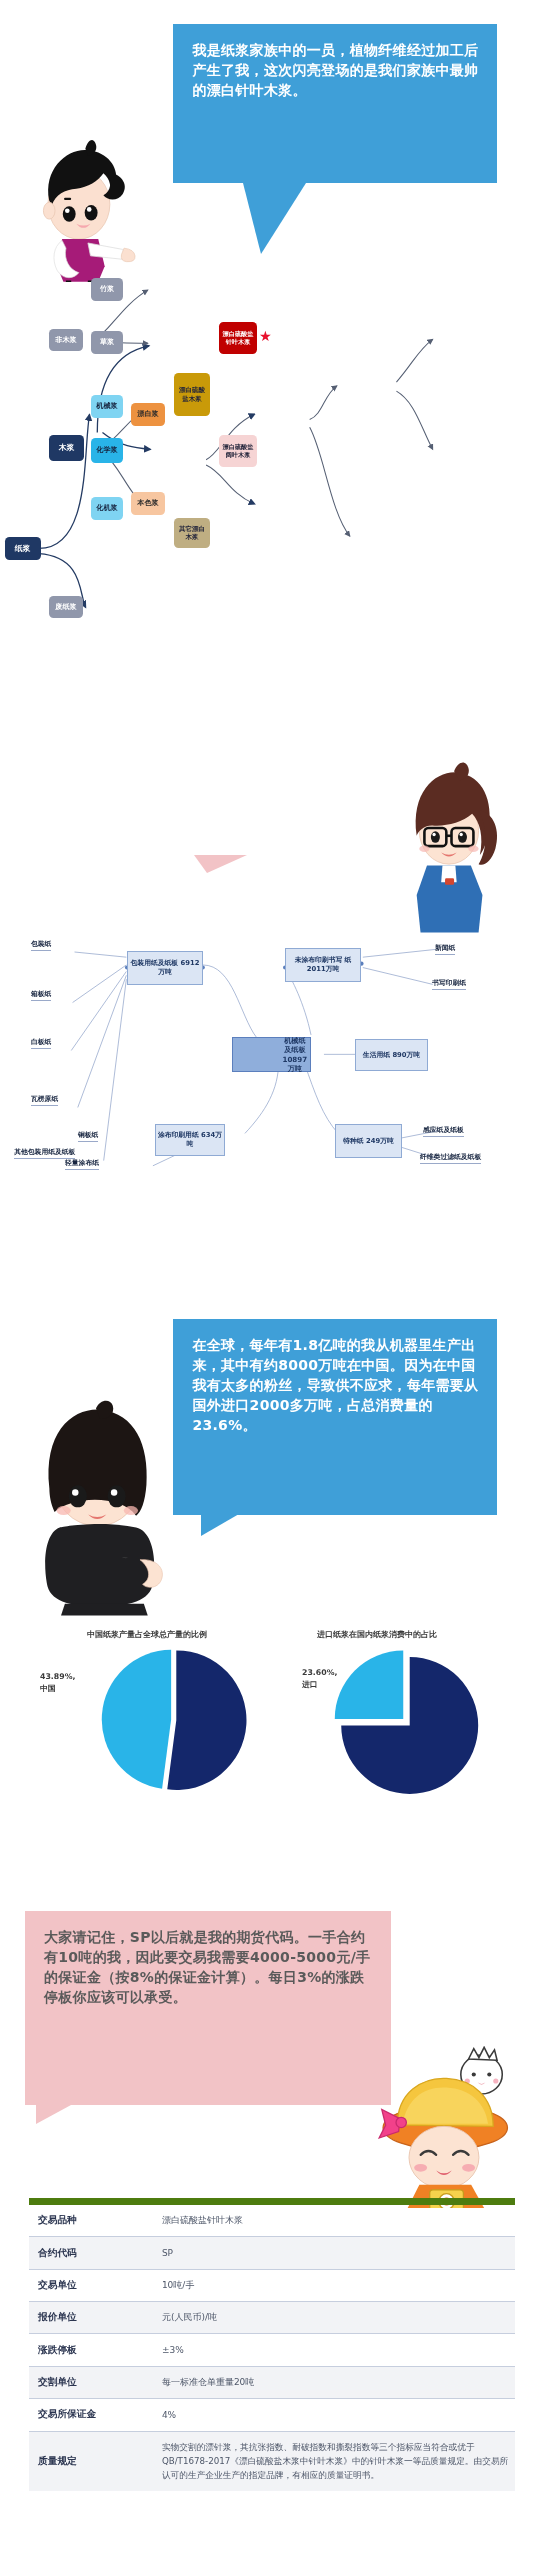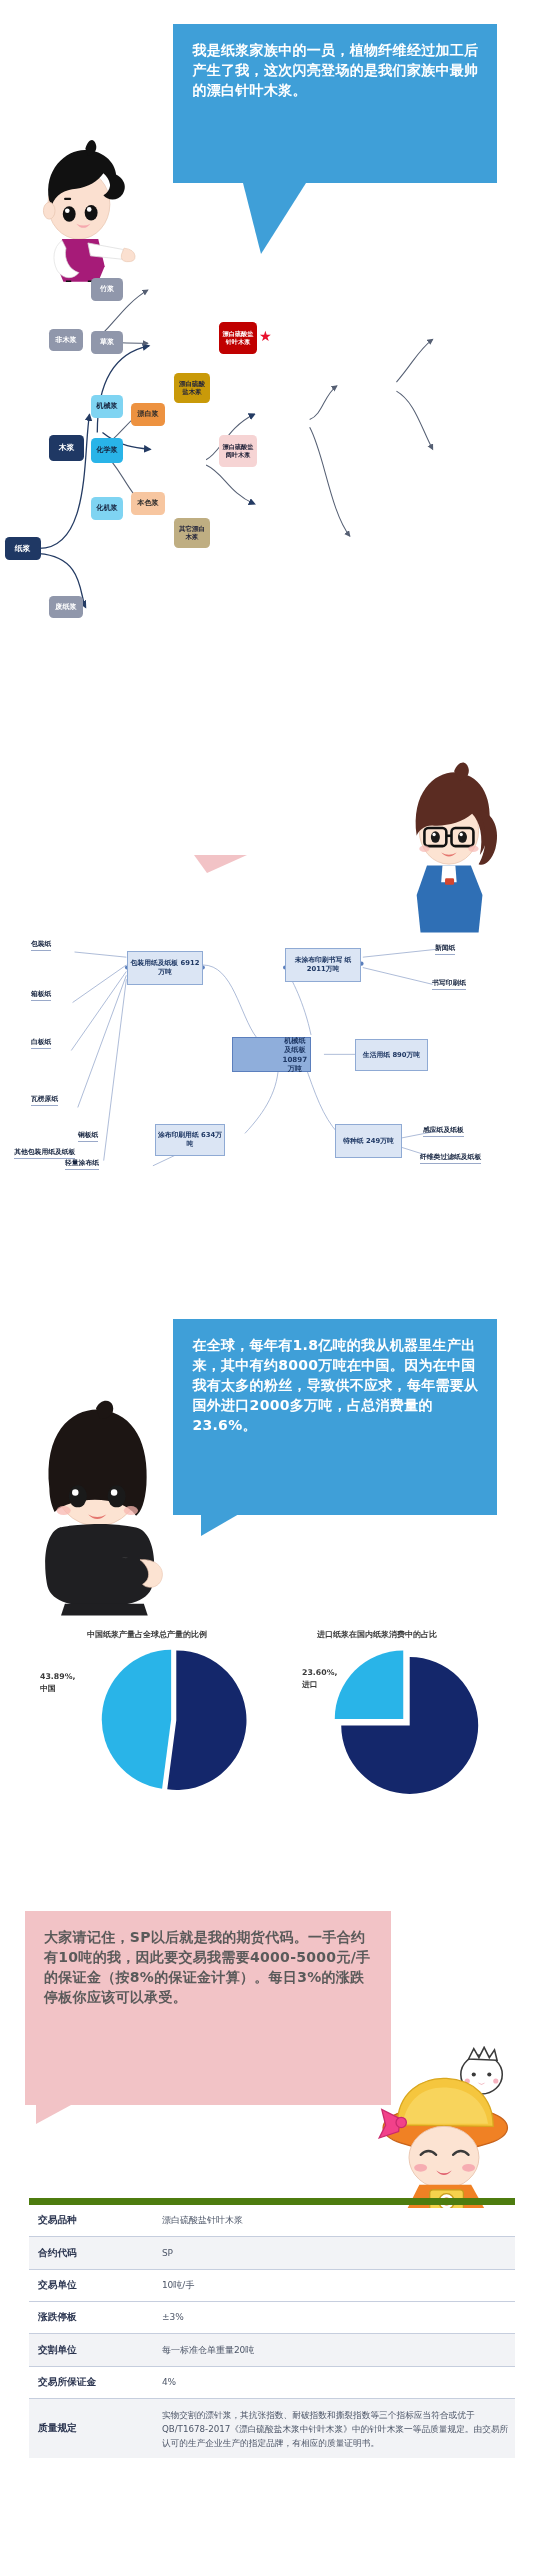--- a/index.html
+++ b/index.html
@@ -157,21 +157,21 @@
       <div class="node gray" style="left:49px;top:329px;width:34px;height:22px;">非木浆</div>
       <div class="node dark" style="left:49px;top:435px;width:35px;height:26px;font-size:7.8px;">木浆</div>
       <div class="node gray" style="left:49px;top:596px;width:34px;height:22px;">废纸浆</div>
       <div class="node gray" style="left:91px;top:278px;width:32px;height:23px;">竹浆</div>
       <div class="node gray" style="left:91px;top:331px;width:32px;height:23px;">草浆</div>
       <div class="node lblue" style="left:91px;top:395px;width:32px;height:23px;">机械浆</div>
       <div class="node blue2" style="left:91px;top:438px;width:32px;height:24.6px;">化学浆</div>
       <div class="node lblue" style="left:91px;top:497px;width:32px;height:23px;">化机浆</div>
       <div class="node orange" style="left:131px;top:403px;width:34px;height:23px;">漂白浆</div>
       <div class="node peach" style="left:131px;top:492px;width:34px;height:23px;">本色浆</div>
-      <div class="node gold" style="left:174px;top:373px;width:36px;height:30px;font-size:6.5px;">漂白硫酸盐木浆</div>
+      <div class="node gold" style="left:174px;top:373px;width:36px;height:43px;font-size:6.5px;">漂白硫酸盐木浆</div>
       <div class="node khaki" style="left:174px;top:518px;width:36px;height:30px;font-size:6.5px;">其它漂白木浆</div>
       <div class="node red" style="left:219px;top:322px;width:38px;height:32px;font-size:6.2px;">漂白硫酸盐针叶木浆</div>
       <div class="node pinkn" style="left:219px;top:435px;width:38px;height:32px;font-size:6.2px;">漂白硫酸盐阔叶木浆</div>
       <div class="star" style="left:259px;top:329px;">★</div>
     </div>
   </div>
 
   <div class="section" style="top:654px;height:596px;">
 
     <div class="tail" style="left:194px;top:201px;border-left:13px solid transparent;border-right:40px solid transparent;border-top:18px solid #f2c3c6;"></div>
@@ -356,20 +356,24 @@
         <td class="v">漂白硫酸盐针叶木浆</td>
       </tr>
       <tr class="alt">
         <td class="k">合约代码</td>
         <td class="v">SP</td>
       </tr>
       <tr>
         <td class="k">交易单位</td>
         <td class="v">10吨/手</td>
       </tr>
+      <tr class="alt">
+        <td class="k">报价单位</td>
+        <td class="v">元(人民币)/吨</td>
+      </tr>
       <tr>
         <td class="k">涨跌停板</td>
         <td class="v">±3%</td>
       </tr>
       <tr class="alt">
         <td class="k">交割单位</td>
         <td class="v">每一标准仓单重量20吨</td>
       </tr>
       <tr>
         <td class="k">交易所保证金</td>

